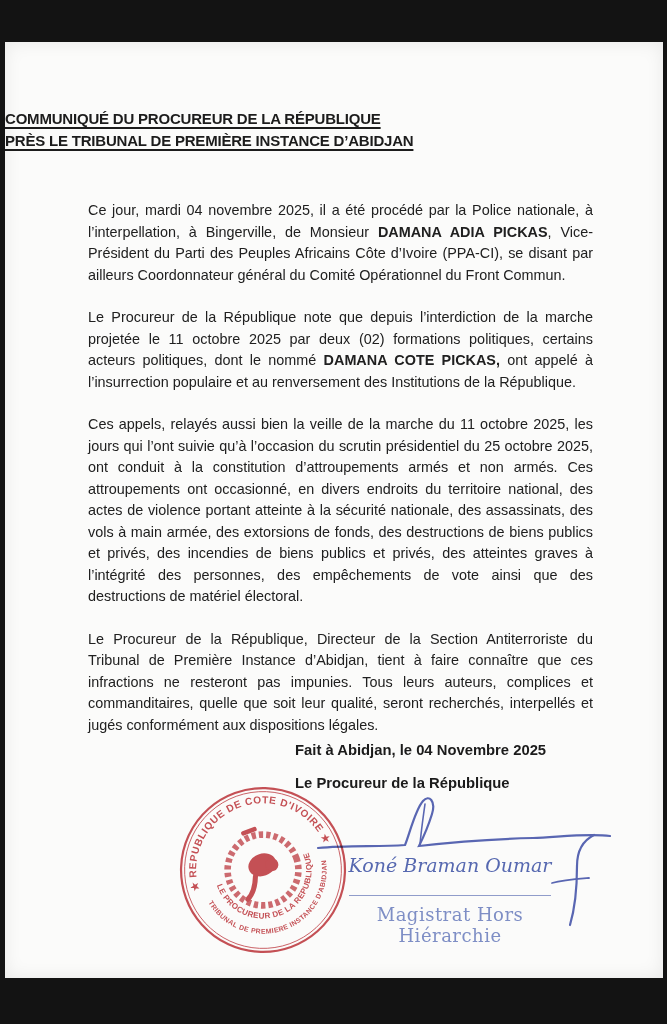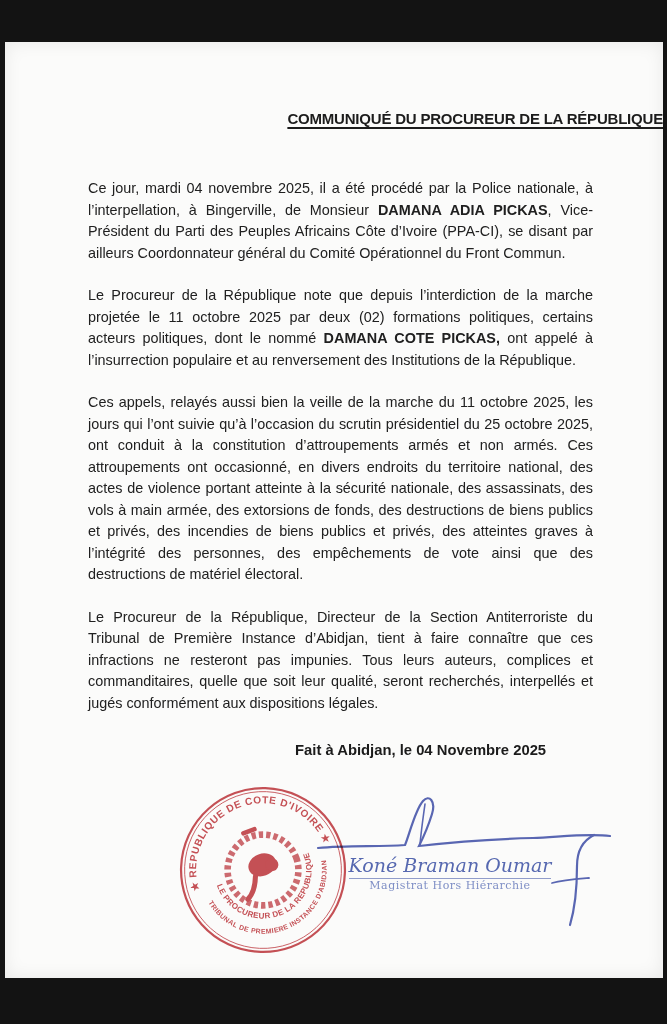--- a/index.html
+++ b/index.html
@@ -7,21 +7,21 @@
     position:relative;width:667px;height:1024px;overflow:hidden;
     background:#131313;
     font-family:"Liberation Sans", sans-serif;
   }
   .paper{
     position:absolute;left:5px;top:42px;width:658px;height:936px;
     background:#fbfbfa;
     box-shadow:inset 0 0 18px rgba(0,0,0,0.08);
   }
   .doc-title{
-    margin-top:66px;text-align:right;
+    margin-top:66px;text-align:left;
     font-weight:bold;font-size:15px;line-height:22px;
     color:#1c1c1c;letter-spacing:-0.2px;
   }
   .doc-title .tline{
     text-decoration:underline;
     text-decoration-thickness:1.5px;
     text-underline-offset:3px;
   }
   .content{
     margin:48px 70px 0 83px;
@@ -49,50 +49,52 @@
     mix-blend-mode:multiply;
   }
   .signer{
     position:absolute;left:330px;top:812px;width:230px;text-align:center;
   }
   .signer-name{
     display:inline-block;
     font-family:"DejaVu Serif", serif;font-style:italic;
     font-size:19px;color:#5668b0;
     border-bottom:1.5px solid rgba(86,104,176,0.65);
-    padding-bottom:2px;
+    padding-bottom:19px;
   }
   .signer-rank{
-    margin-top:0;
+    margin-top:8px;
     font-family:"DejaVu Serif", serif;
-    font-size:11px;color:#7e8ec5;letter-spacing:0.5px;
+    font-size:18px;color:#7e8ec5;letter-spacing:0.5px;
   }
 </style>
 </head>
 <body>
 
 <div class="stage">
   <div class="paper">
 
     <div class="doc-title">
       <div class="tline">COMMUNIQUÉ DU PROCUREUR DE LA RÉPUBLIQUE</div>
+      <div class="tline">PRÈS LE TRIBUNAL DE PREMIÈRE INSTANCE D’ABIDJAN</div>
     </div>
 
     <div class="content">
       <p><span>Ce jour, mardi 04 novembre 2025, il a été procédé par la Police nationale, à l’interpellation, à Bingerville, de Monsieur </span><span class="b">DAMANA ADIA PICKAS</span><span>, Vice-Président du Parti des Peuples Africains Côte d’Ivoire (PPA-CI), se disant par ailleurs Coordonnateur général du Comité Opérationnel du Front Commun.</span></p>
 
       <p><span>Le Procureur de la République note que depuis l’interdiction de la marche projetée le 11 octobre 2025 par deux (02) formations politiques, certains acteurs politiques, dont le nommé </span><span class="b">DAMANA COTE PICKAS,</span><span> ont appelé à l’insurrection populaire et au renversement des Institutions de la République.</span></p>
 
       <p><span>Ces appels, relayés aussi bien la veille de la marche du 11 octobre 2025, les jours qui l’ont suivie qu’à l’occasion du scrutin présidentiel du 25 octobre 2025, ont conduit à la constitution d’attroupements armés et non armés. Ces attroupements ont occasionné, en divers endroits du territoire national, des actes de violence portant atteinte à la sécurité nationale, des assassinats, des vols à main armée, des extorsions de fonds, des destructions de biens publics et privés, des incendies de biens publics et privés, des atteintes graves à l’intégrité des personnes, des empêchements de vote ainsi que des destructions de matériel électoral.</span></p>
 
       <p><span>Le Procureur de la République, Directeur de la Section Antiterroriste du Tribunal de Première Instance d’Abidjan, tient à faire connaître que ces infractions ne resteront pas impunies. Tous leurs auteurs, complices et commanditaires, quelle que soit leur qualité, seront recherchés, interpellés et jugés conformément aux dispositions légales.</span></p>
     </div>
 
     <div class="closing">
       <div class="place-date">Fait à Abidjan, le 04 Novembre 2025</div>
+      <div class="sig-title">Le Procureur de la République</div>
     </div>
 
     <svg class="stamp" viewBox="0 0 170 170" xmlns="http://www.w3.org/2000/svg">
       <g transform="rotate(-20 85 85)" stroke="#c0393f" fill="#c0393f">
         <circle cx="85" cy="85" r="81" fill="none" stroke-width="2.2"></circle>
         <circle cx="85" cy="85" r="77.5" fill="none" stroke-width="0.8"></circle>
         <defs>
           <path id="arcTop" d="M85,85 m-66,0 a66,66 0 1 1 132,0" fill="none"></path>
           <path id="arcBottomOuter" d="M85,85 m-63,0 a63,63 0 1 0 126,0" fill="none"></path>
           <path id="arcBottomInner" d="M85,85 m-48,0 a48,48 0 1 0 96,0" fill="none"></path>

